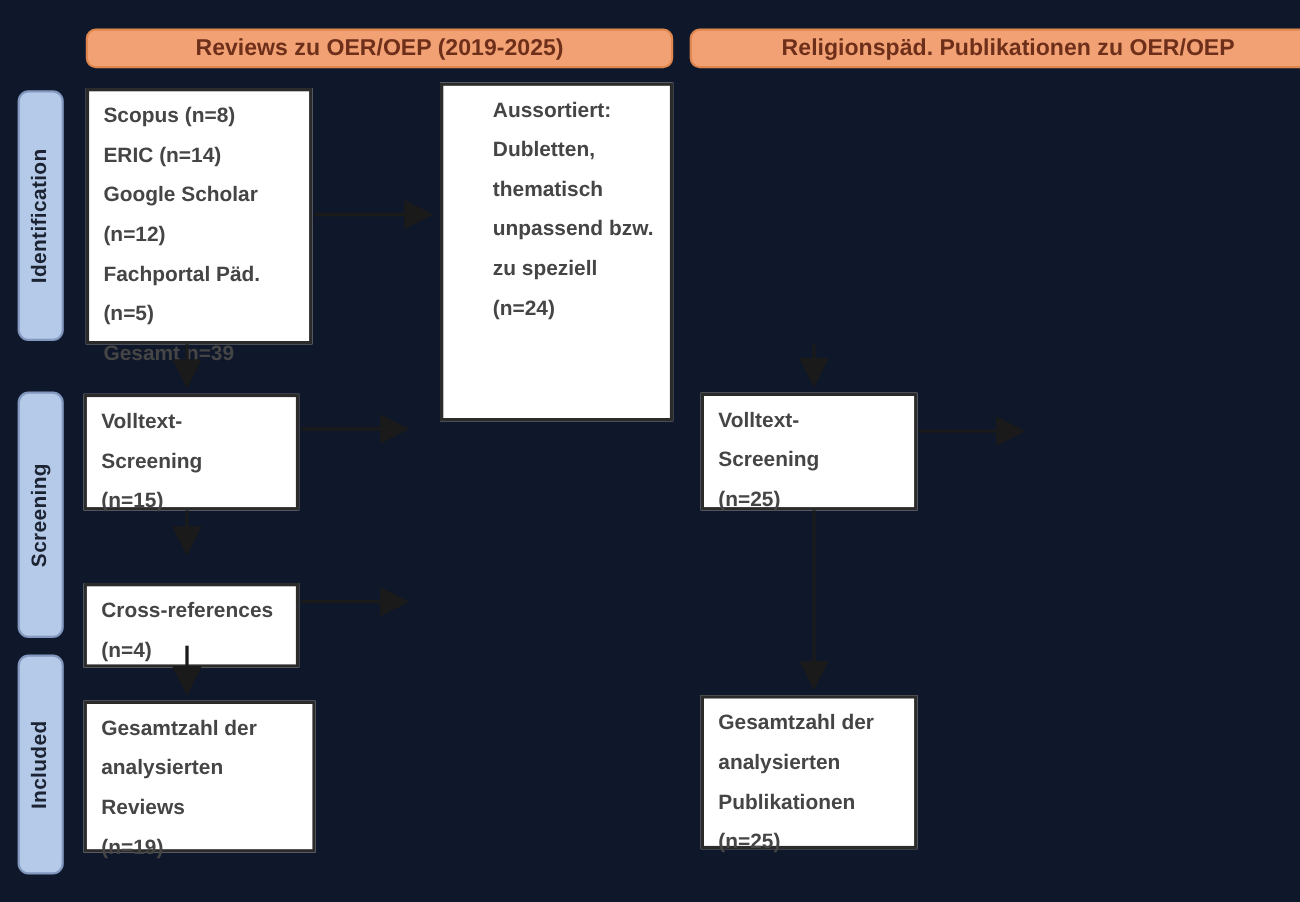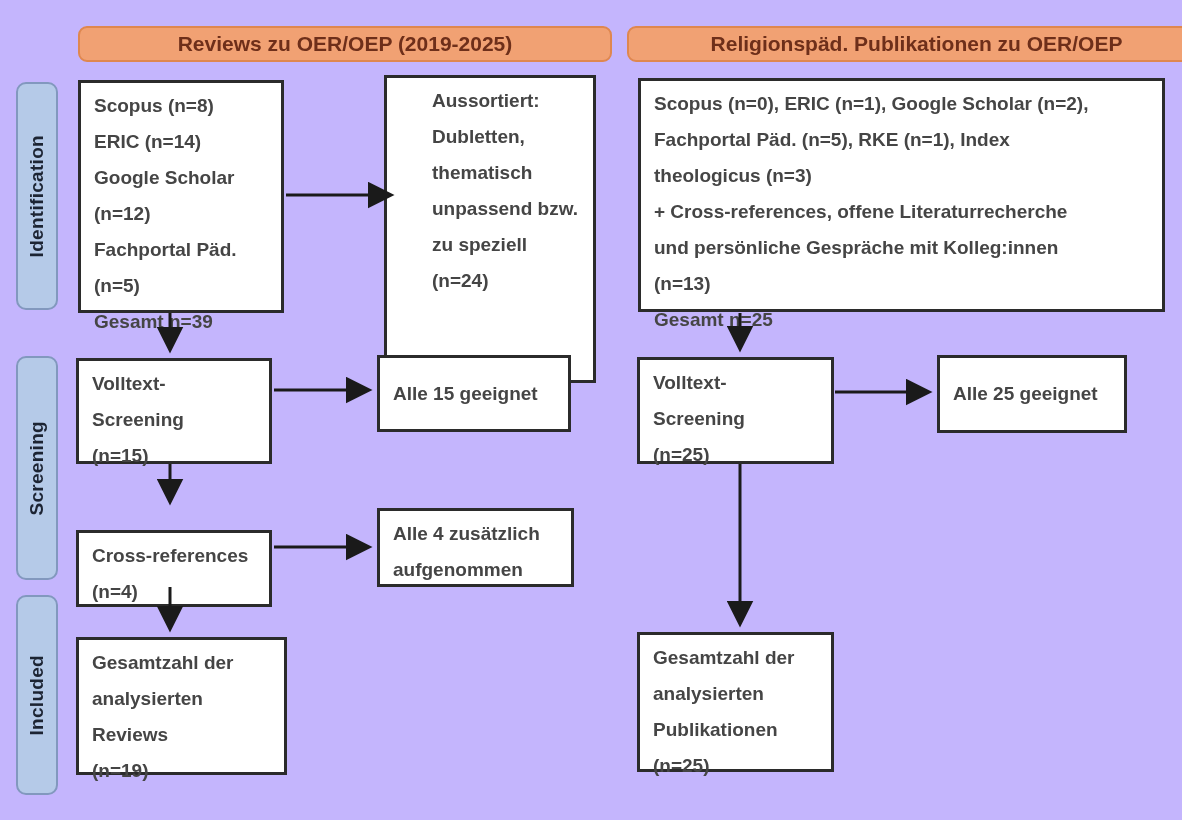--- a/index.html
+++ b/index.html
@@ -1,19 +1,19 @@
 <!DOCTYPE html>
 <html style="--header-fill: #F1A173; --header-border: #DF874F; --header-text: #6E2F1A; --stage-fill: #B5CAE8; --stage-border: #8298BE; --stage-text: #1C2433; --box-border: #2B2B2B; --box-text: #454545; --arrow: #1A1A1A;"><head>
 <meta charset="utf-8">
 <style>
   html,body{margin:0;padding:0;background:#ffffff;}
   .canvas{
     position:relative;
     width:1182px;height:820px;
-    background:#c4b5fd;
+    background:#0f172a;
     font-family:"Liberation Sans", sans-serif;
     overflow:hidden;
   }
   .hdr{
     position:absolute;
     box-sizing:border-box;
     background:var(--header-fill,#F1A173);
     border:2px solid var(--header-border,#DF874F);
     border-radius:9px;
     color:var(--header-text,#6E2F1A);
@@ -68,47 +68,36 @@
     <span>Included</span>
   </div>
 
   <div class="fbox" style="left:78px;top:80px;width:206px;height:233px;">Scopus (n=8)
 ERIC (n=14)
 Google Scholar
 (n=12)
 Fachportal Päd.
 (n=5)
 Gesamt n=39</div>
-  <div class="fbox" style="left:384px;top:75px;width:212px;height:308px;padding-left:45px;">Aussortiert:
+  <div class="fbox" style="left:400px;top:75px;width:212px;height:308px;padding-left:45px;">Aussortiert:
 Dubletten,
 thematisch
 unpassend bzw.
 zu speziell
 (n=24)</div>
-  <div class="fbox" style="left:638px;top:78px;width:527px;height:234px;">Scopus (n=0), ERIC (n=1), Google Scholar (n=2),
-Fachportal Päd. (n=5), RKE (n=1), Index
-theologicus (n=3)
-+ Cross-references, offene Literaturrecherche
-und persönliche Gespräche mit Kolleg:innen
-(n=13)
-Gesamt n=25</div>
 
   <div class="fbox" style="left:76px;top:358px;width:196px;height:106px;">Volltext-
 Screening
 (n=15)</div>
-  <div class="fbox vcenter" style="left:377px;top:355px;width:194px;height:77px;">Alle 15 geeignet</div>
   <div class="fbox" style="left:637px;top:357px;width:197px;height:107px;">Volltext-
 Screening
 (n=25)</div>
-  <div class="fbox vcenter" style="left:937px;top:355px;width:190px;height:78px;">Alle 25 geeignet</div>
 
   <div class="fbox" style="left:76px;top:530px;width:196px;height:77px;">Cross-references
 (n=4)</div>
-  <div class="fbox" style="left:377px;top:508px;width:197px;height:79px;">Alle 4 zusätzlich
-aufgenommen</div>
 
   <div class="fbox" style="left:76px;top:637px;width:211px;height:138px;">Gesamtzahl der
 analysierten
 Reviews
 (n=19)</div>
   <div class="fbox" style="left:637px;top:632px;width:197px;height:140px;">Gesamtzahl der
 analysierten
 Publikationen
 (n=25)</div>
 

